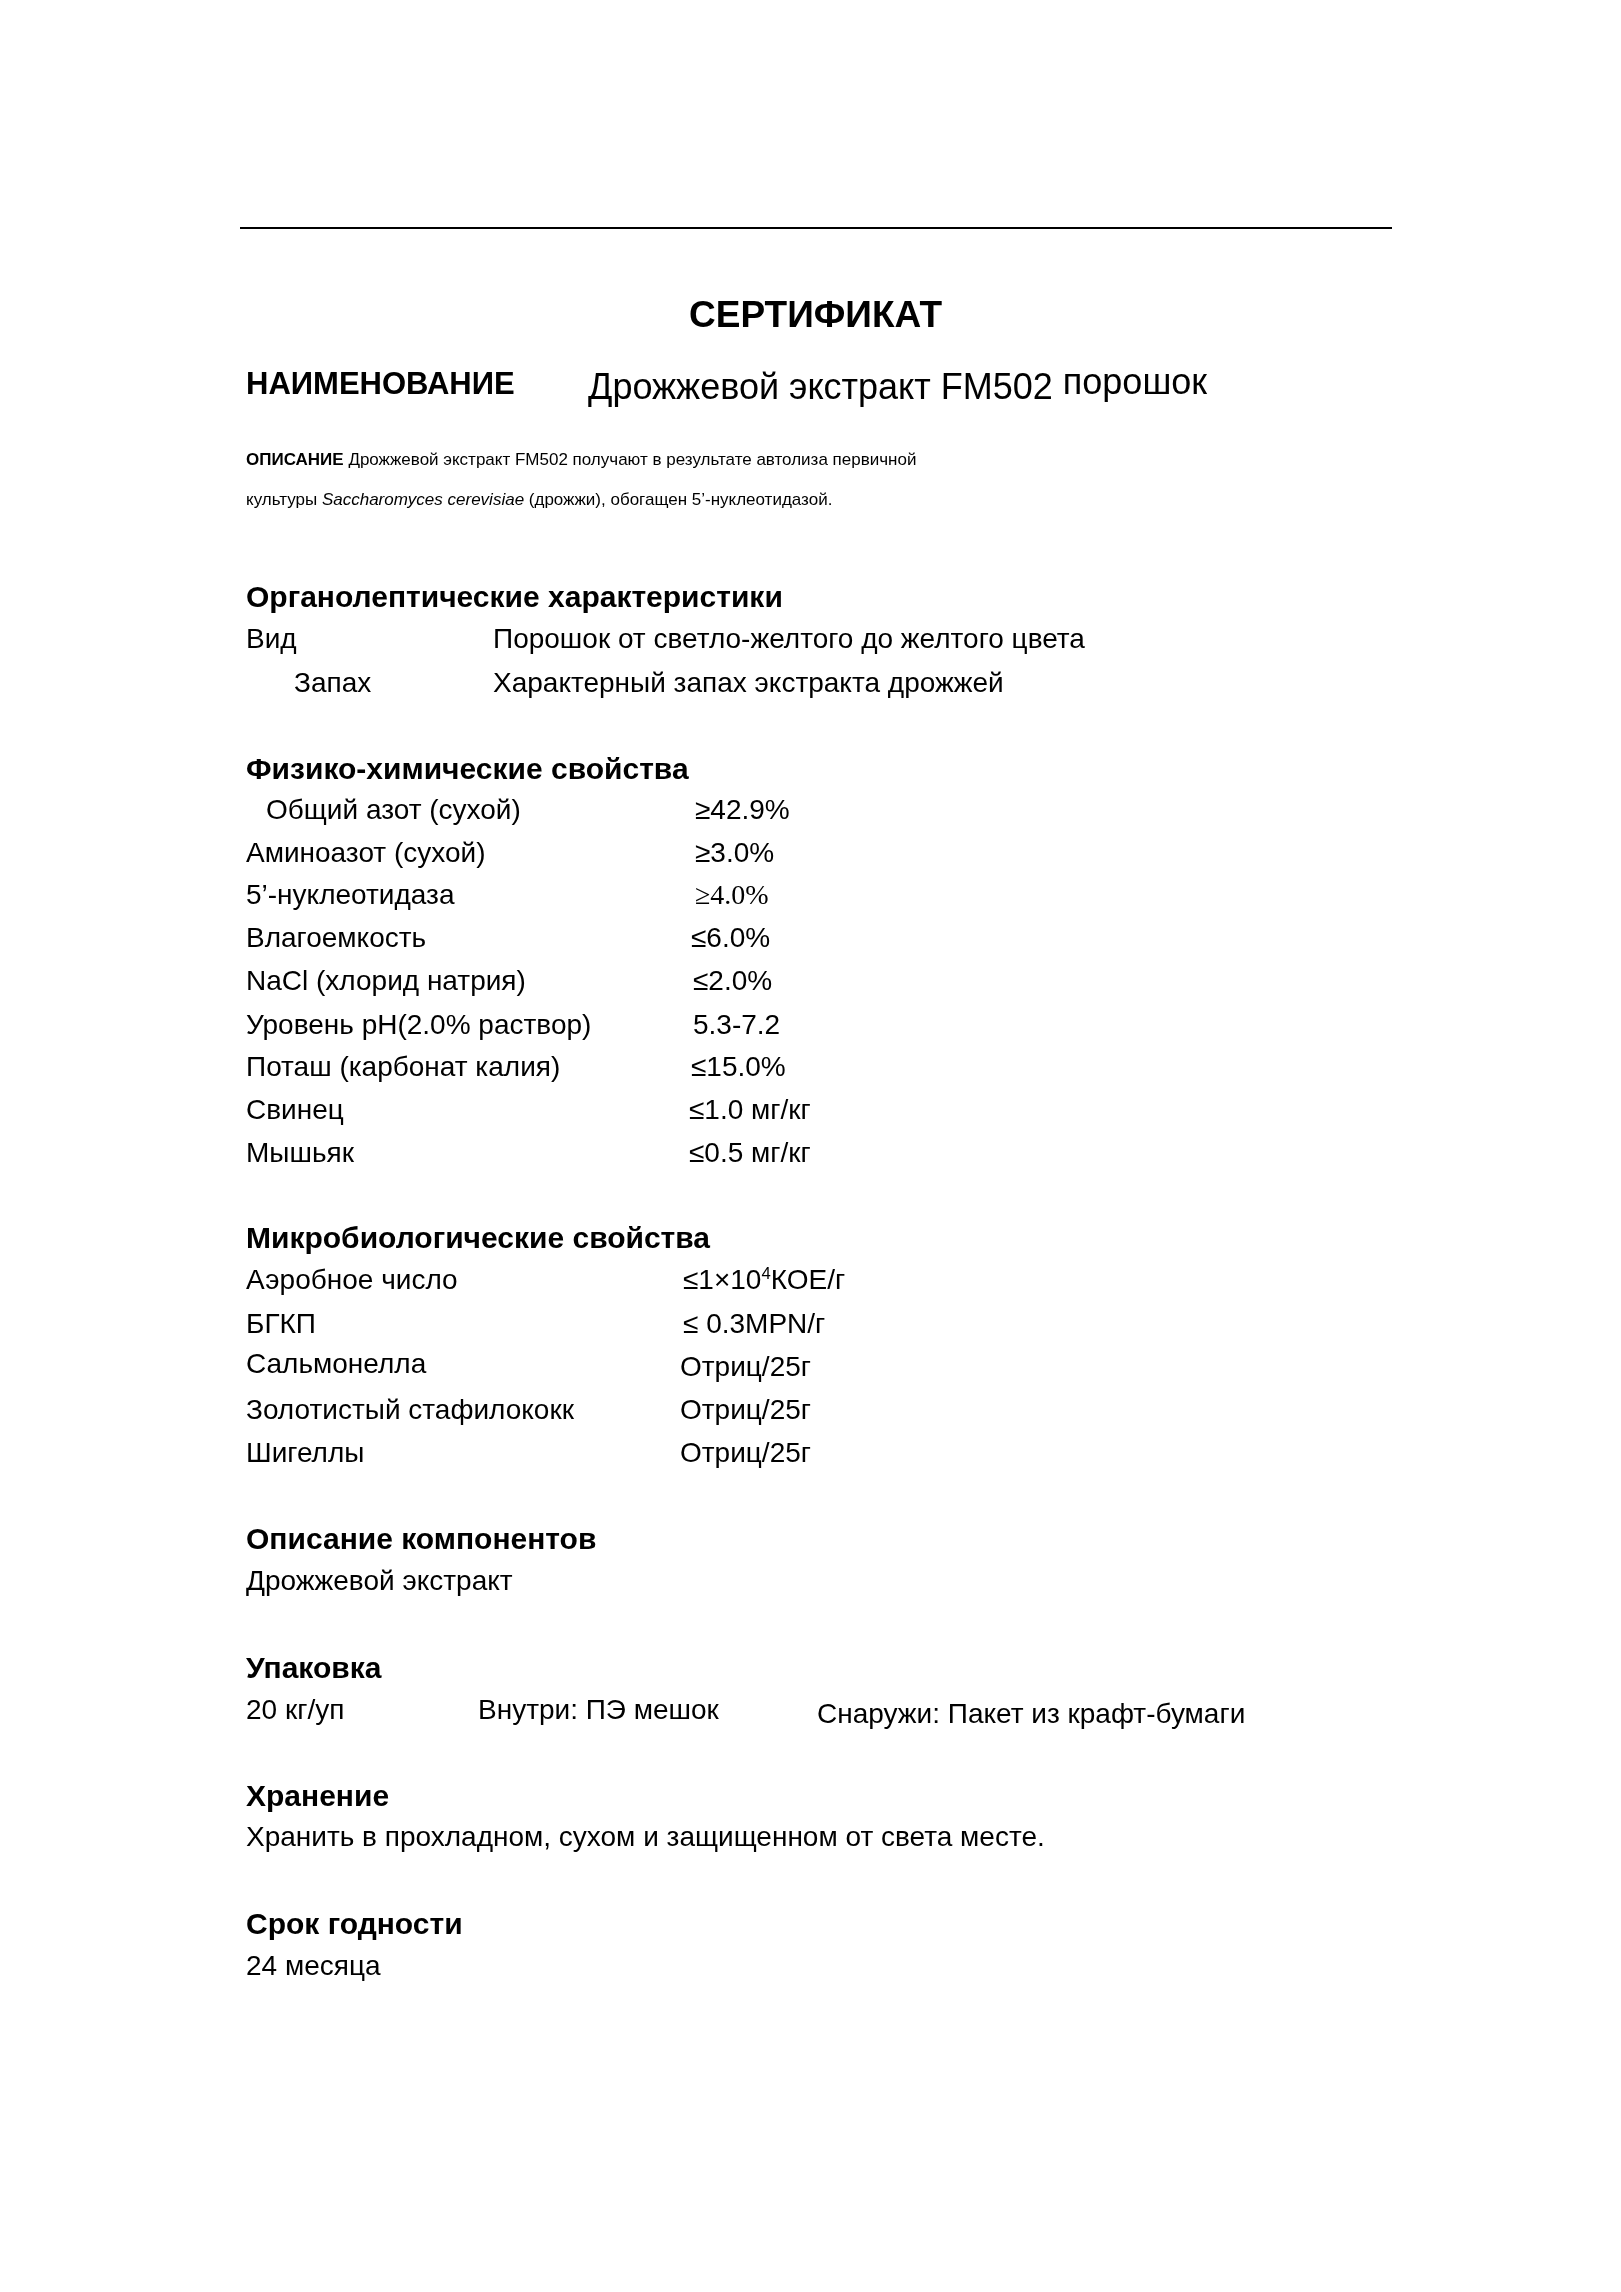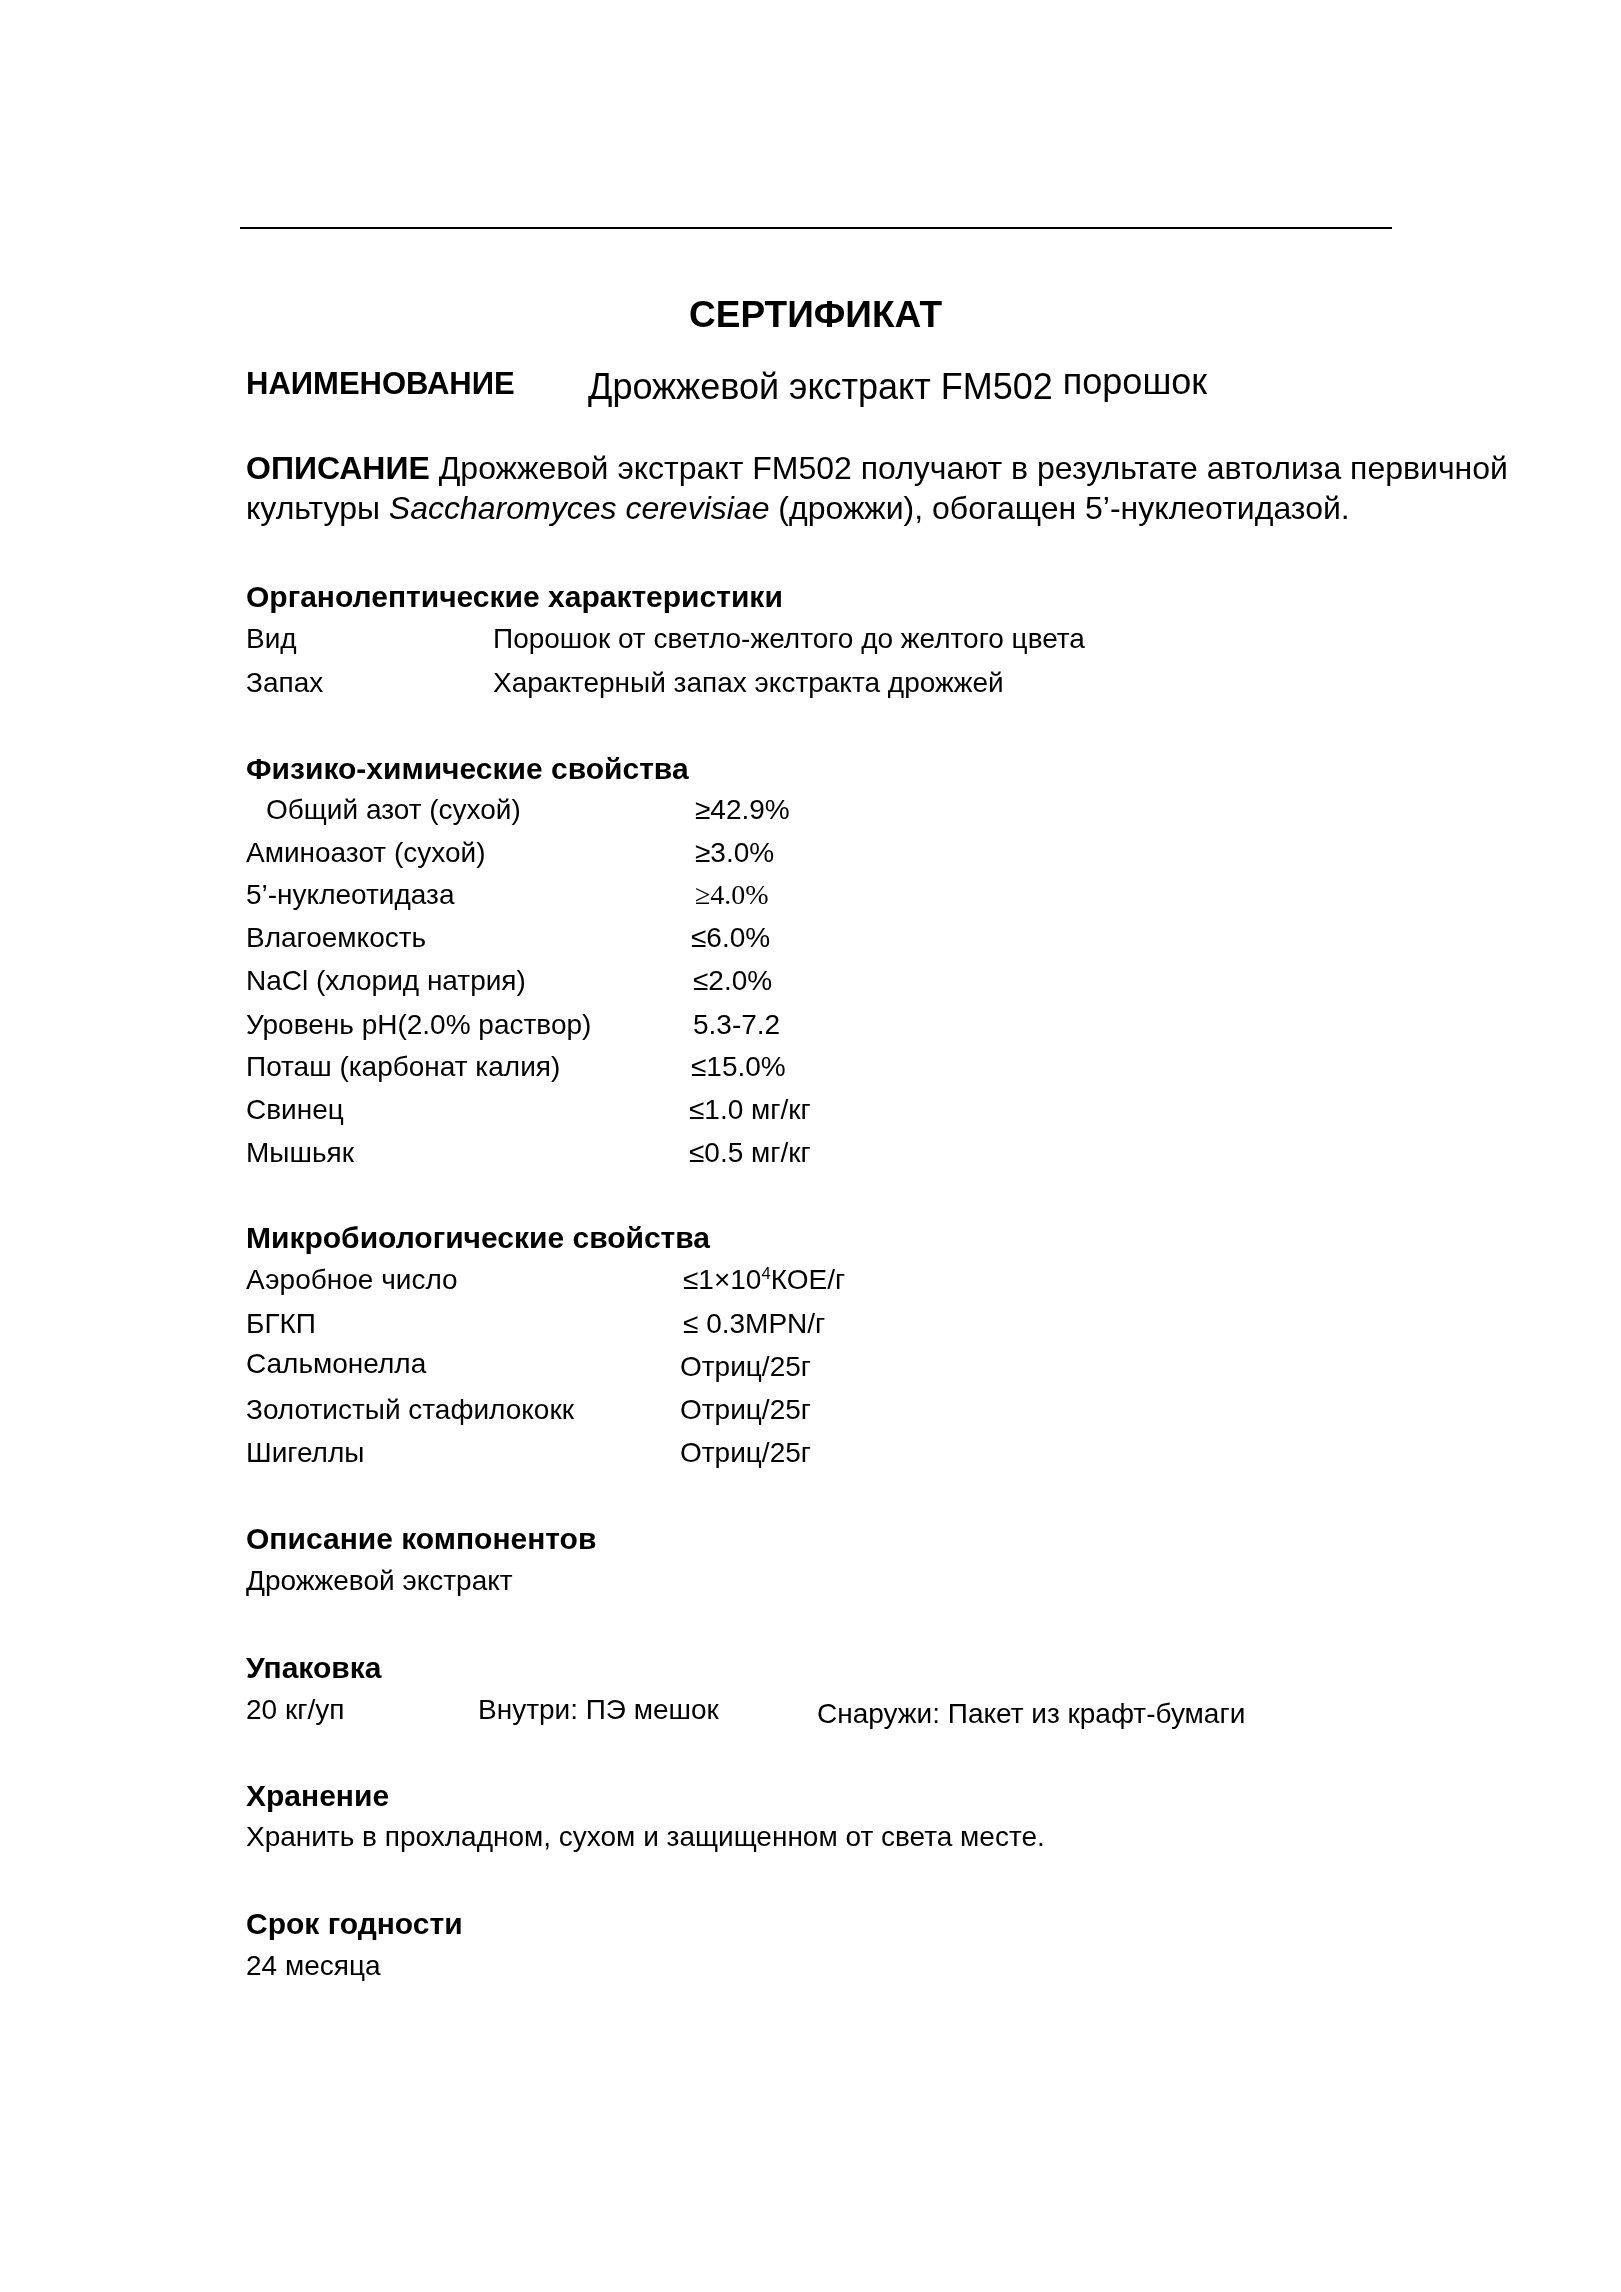--- a/index.html
+++ b/index.html
@@ -4,21 +4,21 @@
 <style>
   html, body { margin: 0; padding: 0; background: #ffffff; }
   body { width: 1621px; height: 2293px; position: relative; overflow: hidden;
          font-family: "Liberation Sans", sans-serif; color: #000; }
   .abs { position: absolute; white-space: nowrap; }
   .rule { position: absolute; left: 240px; top: 227px; width: 1152px; height: 2px; background: #000; }
   .title { left: 0; width: 1631px; text-align: center; top: 294px; font-size: 37px; font-weight: bold; letter-spacing: 0px; }
   .name-label { left: 246px; top: 366px; font-size: 31px; font-weight: bold; }
   .name-value { left: 588px; top: 366px; font-size: 36px; }
   .name-value .suffix { position: relative; top: -4.9px; }
-  .desc { left: 246px; font-size: 32px; }
+  .desc { left: 246px; font-size: 17px; }
   .desc b { font-weight: bold; }
   .h { left: 246px; font-size: 30px; font-weight: bold; }
   .t { font-size: 28px; }
   .lab { left: 246px; }
   .sup { font-size: 16.7px; vertical-align: super; line-height: 0; }
 </style>
 </head>
 <body>
 
 <div class="rule"></div>
@@ -27,21 +27,21 @@
 
 <div class="abs name-label">НАИМЕНОВАНИЕ</div>
 <div class="abs name-value"><span>Дрожжевой экстракт FM502</span> <span class="suffix">порошок</span></div>
 
 <div class="abs desc" style="top:450px;"><b>ОПИСАНИЕ</b> <span>Дрожжевой экстракт FM502 получают в результате автолиза первичной</span></div>
 <div class="abs desc" style="top:490px;"><span>культуры </span><i>Saccharomyces cerevisiae</i><span> (дрожжи), обогащен 5’-нуклеотидазой.</span></div>
 
 <div class="abs h" style="top:580px;">Органолептические характеристики</div>
 <div class="abs t lab" style="top:623px;">Вид</div>
 <div class="abs t" style="top:623px; left:493px;">Порошок от светло-желтого до желтого цвета</div>
-<div class="abs t lab" style="top:667px;">Запах</div>
+<div class="abs t lab" style="top:667px;margin-left:48px;">Запах</div>
 <div class="abs t" style="top:667px; left:493px;">Характерный запах экстракта дрожжей</div>
 
 <div class="abs h" style="top:752px;">Физико-химические свойства</div>
 <div id="physchem-rows">
     <div class="abs t lab" style="top: 794px; margin-left: 20px;">Общий азот (сухой)</div>
     <div class="abs t" style="top: 794px; left: 695px;">≥42.9%</div>
     <div class="abs t lab" style="top: 837px;">Аминоазот (сухой)</div>
     <div class="abs t" style="top: 837px; left: 695px;">≥3.0%</div>
     <div class="abs t lab" style="top: 879px;">5’-нуклеотидаза</div>
     <div class="abs t" style="top: 879px; left: 695px; font-family: Liberation Serif, serif;">≥4.0%</div>

